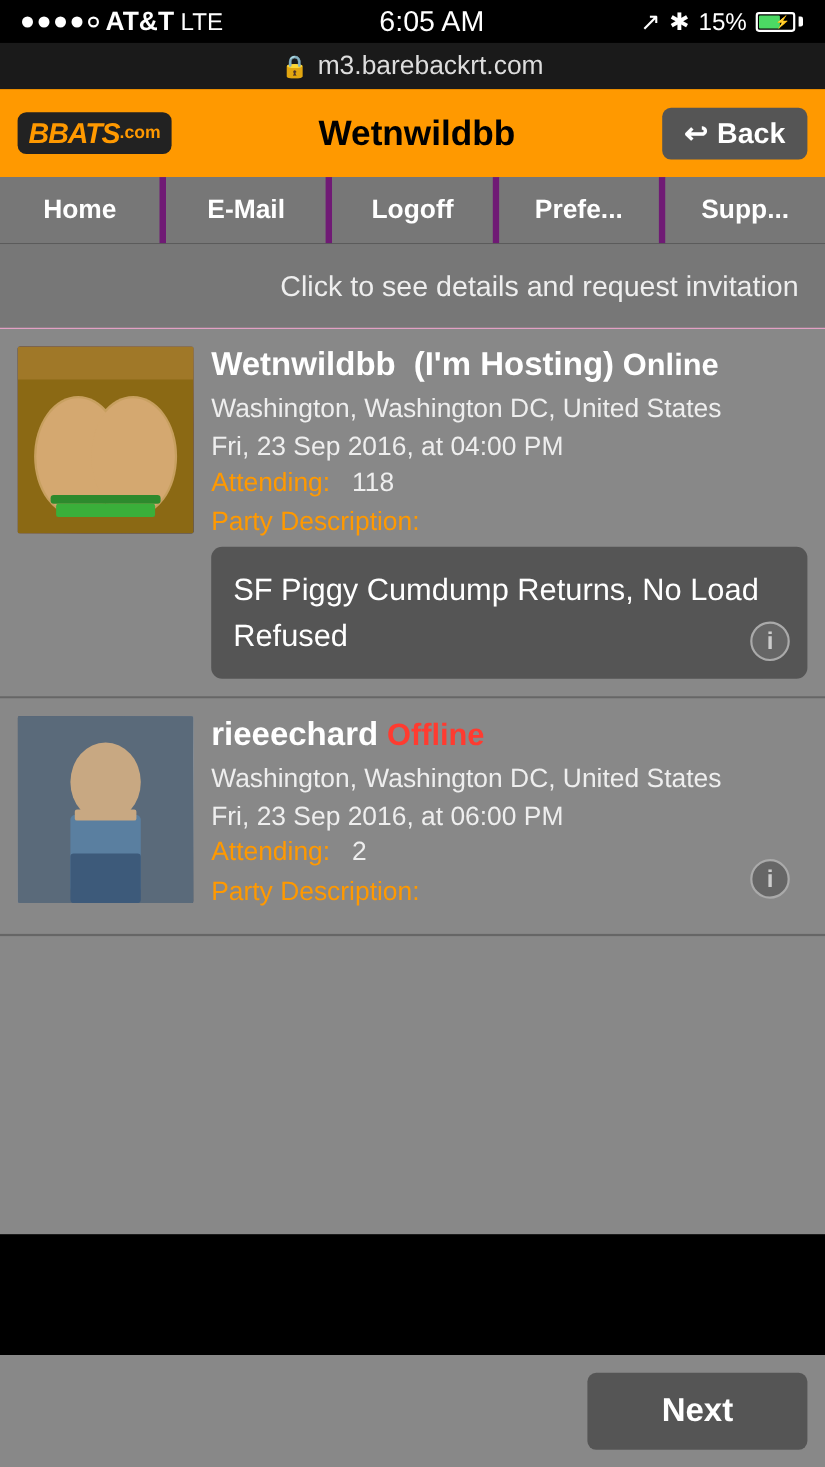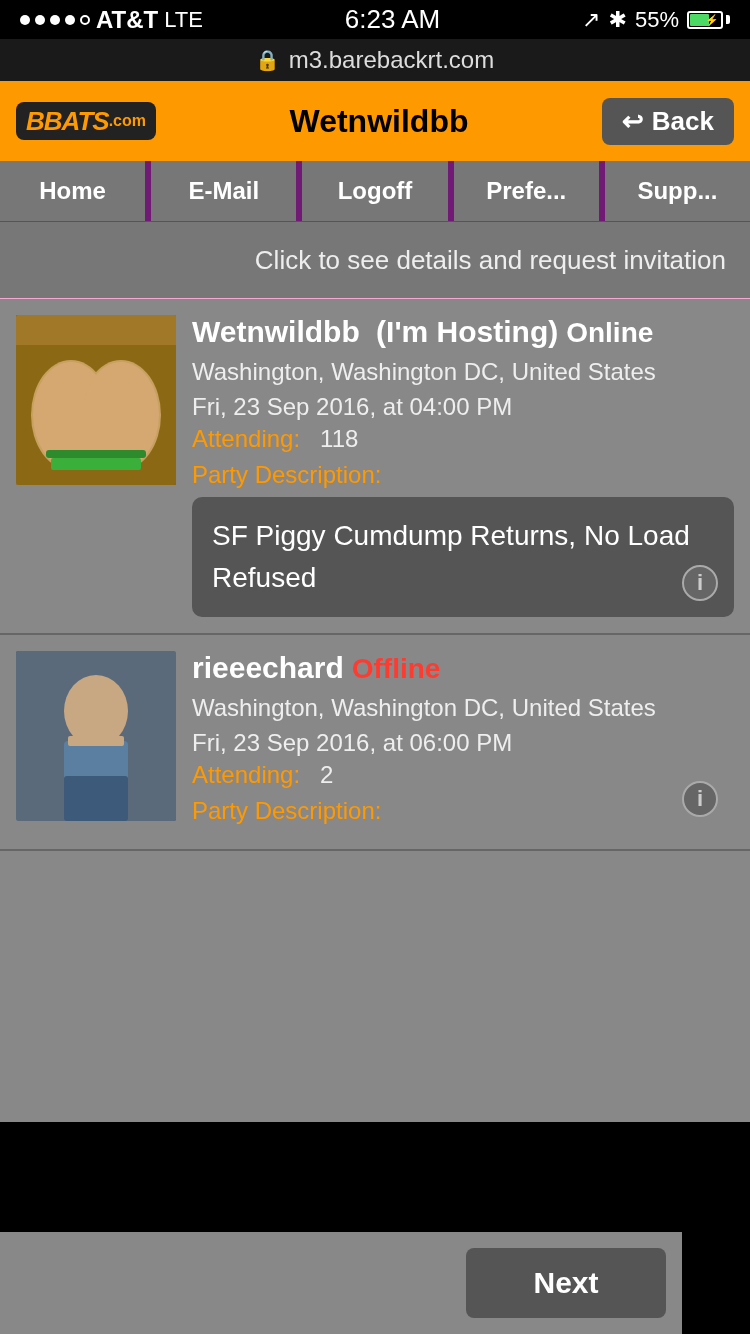--- a/index.html
+++ b/index.html
@@ -285,21 +285,21 @@
     }
 
     
     .bottom-bar {
       background: #888;
       display: flex;
       justify-content: flex-end;
       padding: 16px;
       position: fixed;
       bottom: 0;
-      width: 682px;
+      width: 750px;
     }
     .next-button {
       background: #555;
       border: none;
       border-radius: 8px;
       color: #fff;
       font-size: 30px;
       font-weight: 600;
       padding: 18px 60px;
       cursor: pointer;
@@ -319,25 +319,25 @@
     <div class="status-dots">
       <div class="dot filled"></div>
       <div class="dot filled"></div>
       <div class="dot filled"></div>
       <div class="dot filled"></div>
       <div class="dot empty"></div>
     </div>
     <span class="carrier-text">AT&amp;T</span>
     <span class="lte-text">LTE</span>
   </div>
-  <div class="status-center">6:23 AM</div>
+  <div class="status-center">6:05 AM</div>
   <div class="status-right">
     <span>↗</span>
     <span>✱</span>
-    <span>55%</span>
+    <span>15%</span>
     <div class="battery-icon">
       <div class="battery-body">
         <div class="battery-fill"></div>
         <span class="battery-bolt">⚡</span>
       </div>
       <div class="battery-tip"></div>
     </div>
   </div>
 </div>
 

